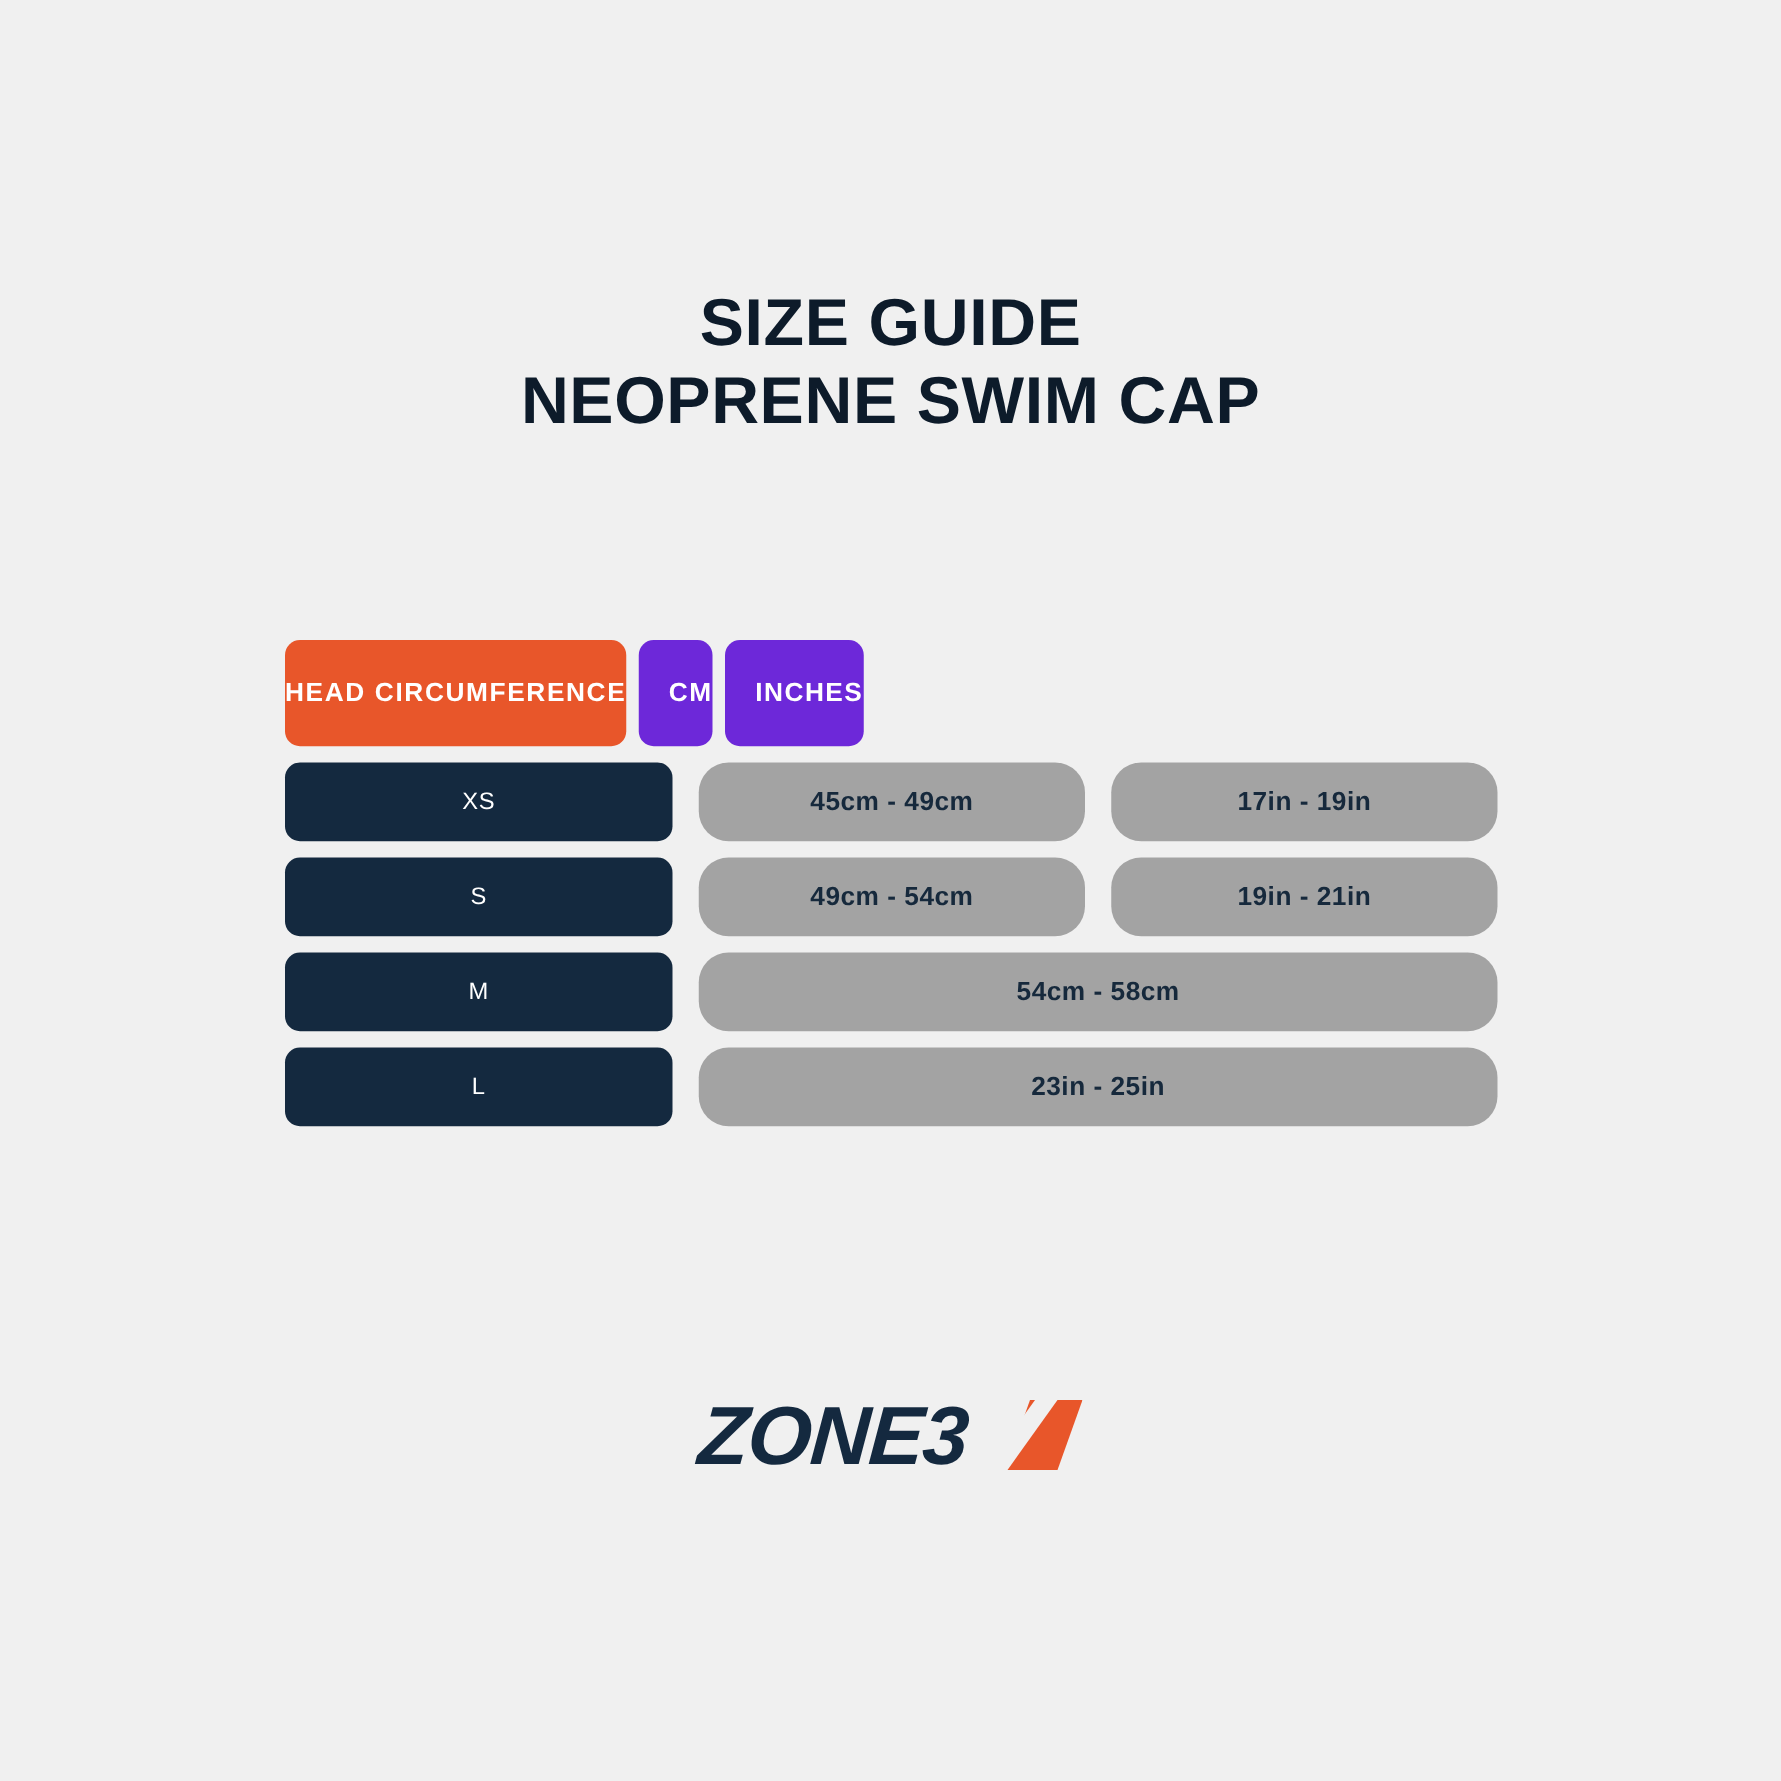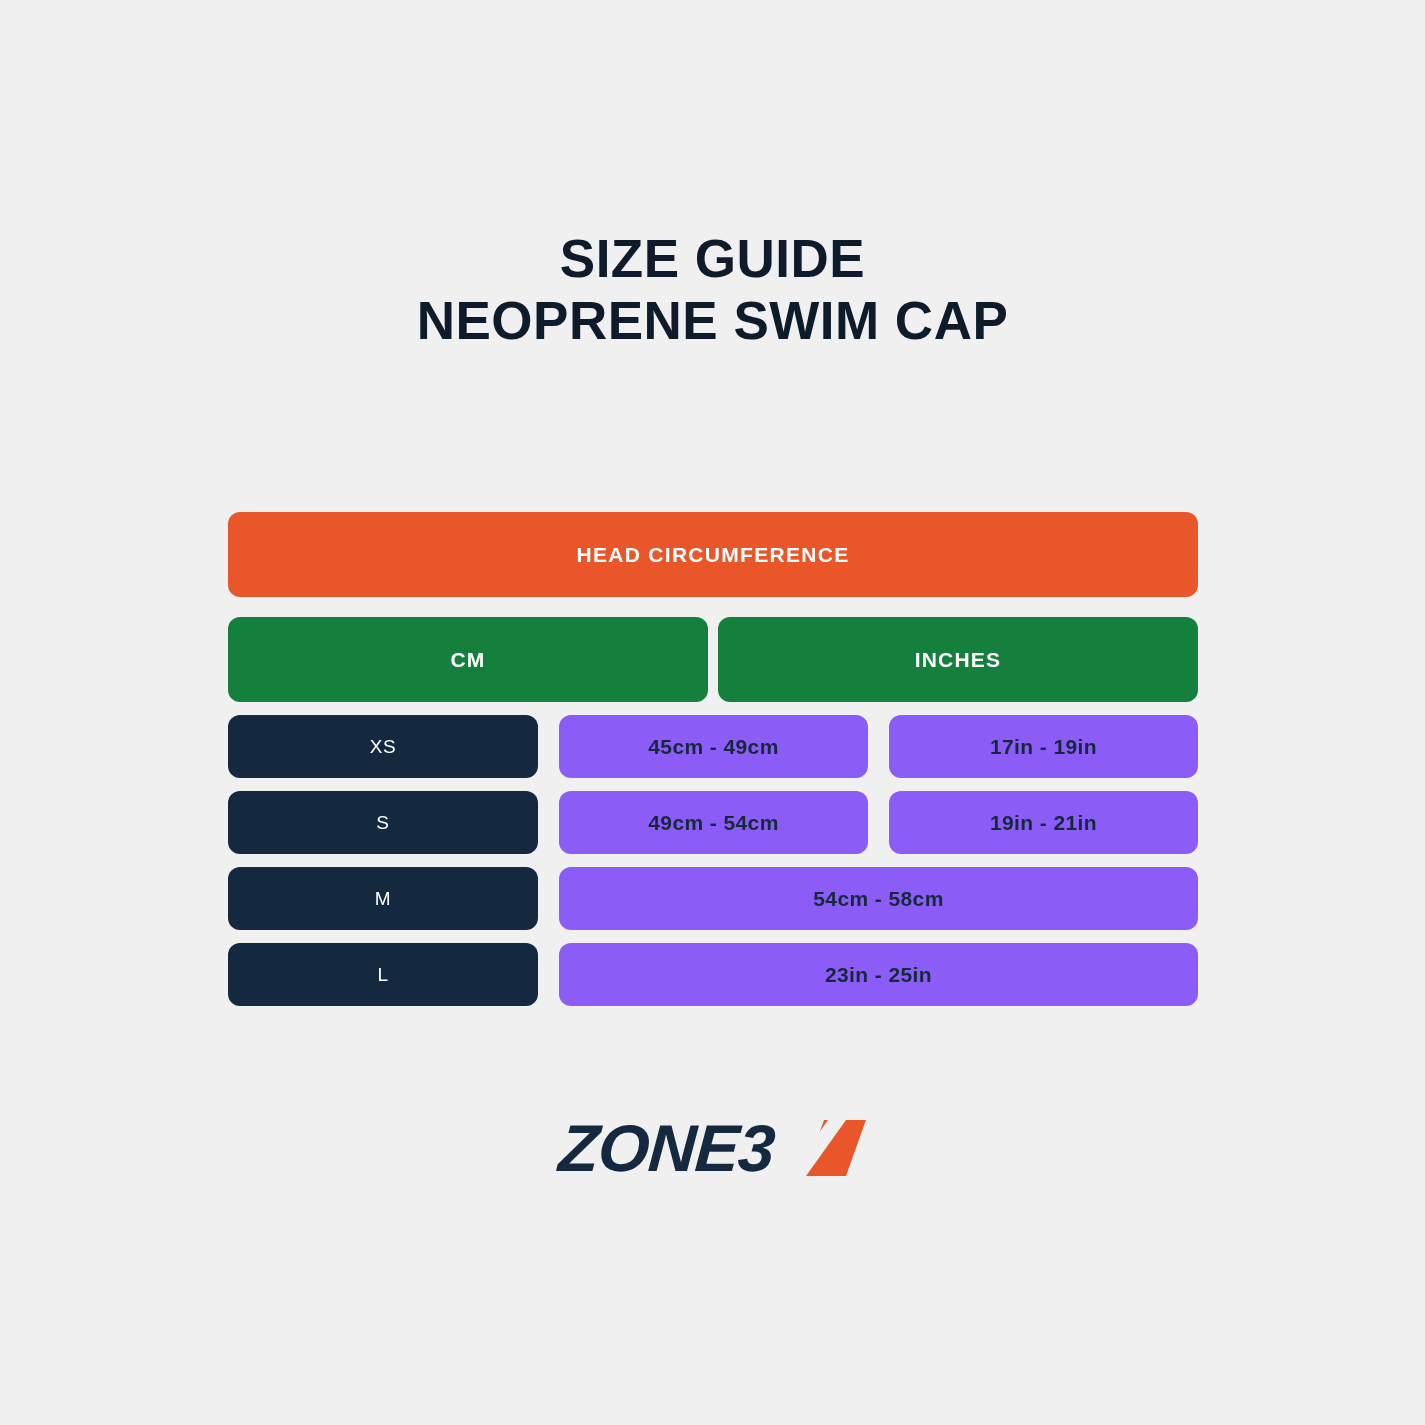--- a/index.html
+++ b/index.html
@@ -59,70 +59,70 @@
     justify-content: center;
     font-size: 21px;
     font-weight: bold;
     letter-spacing: 1.2px;
     height: 180px;
     box-sizing: border-box;
   }
   .head-right {
     flex: 1;
     display: flex;
-    flex-direction: column;
-    gap: 20px;
+    gap: 10px;
   }
   .head-banner {
     background: #e8562a;
     color: #ffffff;
     border-radius: 12px;
     height: 85px;
     display: flex;
     align-items: center;
     justify-content: center;
     font-size: 21px;
     font-weight: bold;
     letter-spacing: 1.3px;
   }
   .head-sub {
     display: flex;
     gap: 10px;
     height: 85px;
   }
   .sub-cell {
     flex: 1;
-    background: #15803d;
+    background: #6d28d9;
     color: #ffffff;
     border-radius: 12px;
     display: flex;
     align-items: center;
     justify-content: center;
     font-size: 21px;
     font-weight: bold;
     letter-spacing: 1.2px;
+    padding-left: 24px;
   }
 
   .row {
     display: flex;
     gap: 21px;
     margin-top: 13px;
     height: 63px;
   }
   .row .size-cell {
     height: 63px;
     font-size: 19px;
     font-weight: normal;
     letter-spacing: 0.6px;
   }
   .row .val-cell {
     flex: 1;
-    background: #8b5cf6;
+    background: #a3a3a3;
     color: #16293c;
-    border-radius: 12px;
+    border-radius: 24px;
     display: flex;
     align-items: center;
     justify-content: center;
     font-size: 21px;
     font-weight: bold;
     letter-spacing: 0.4px;
   }
 
   
   .logo {

